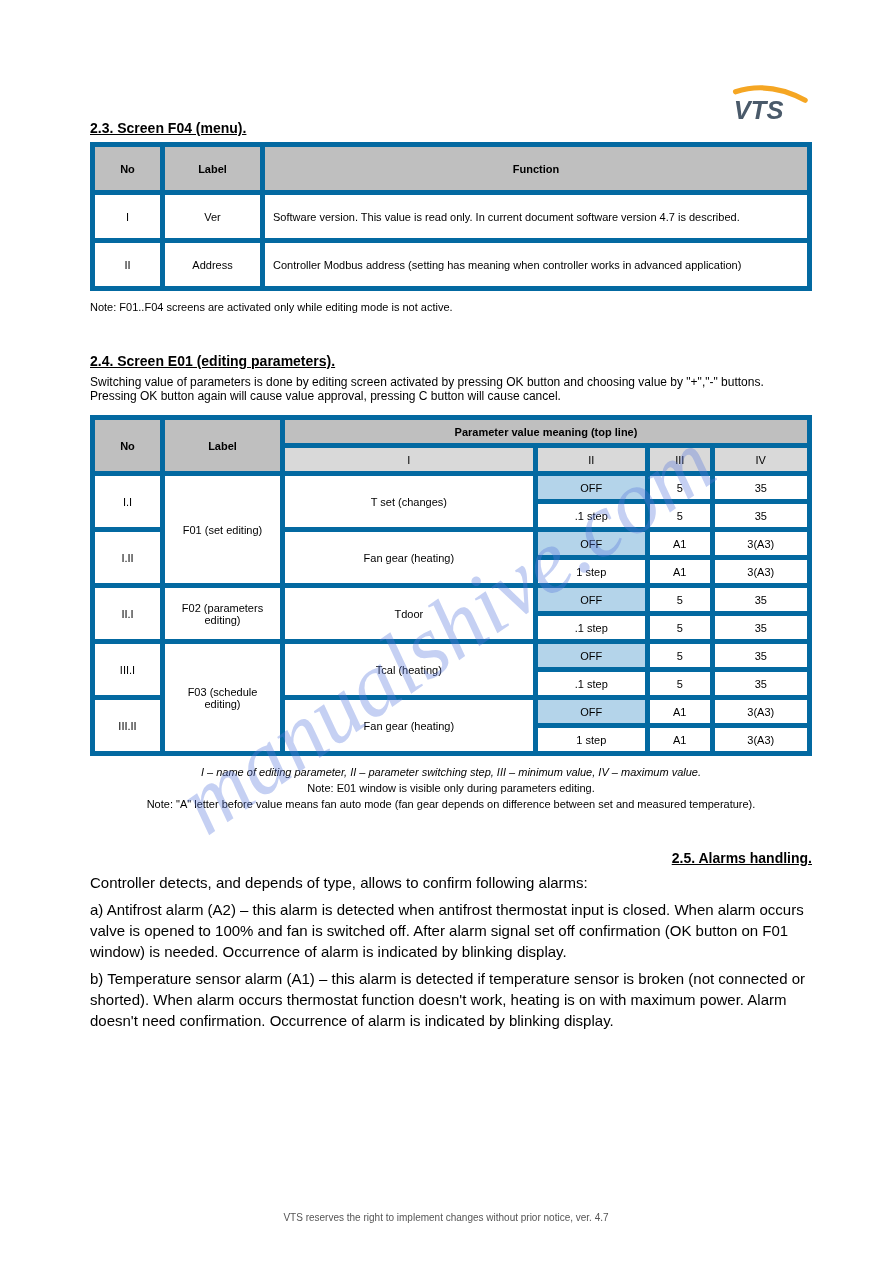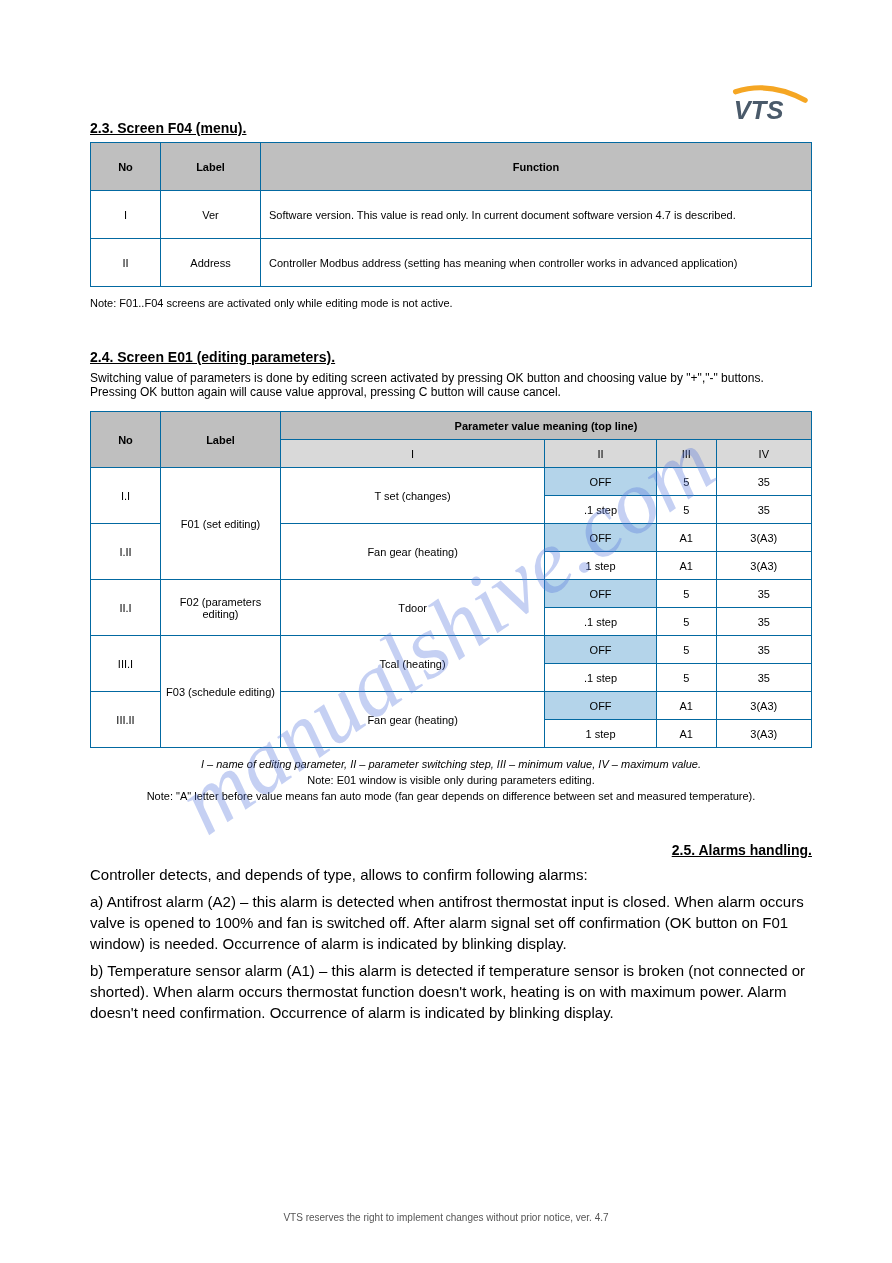--- a/index.html
+++ b/index.html
@@ -34,21 +34,21 @@
   .section-desc {
     font-size: 12px;
     margin: 0 0 12px 0;
   }
   table {
     border-collapse: collapse;
     width: 100%;
     font-size: 11px;
   }
   table td, table th {
-    border: 1px solid #0369a1;
+    border: 5px solid #0369a1;
     vertical-align: middle;
     padding: 2px 4px;
     text-align: center;
   }
   
   .t1 th { background: #bfbfbf; font-weight: bold; height: 48px; }
   .t1 .col-a { width: 70px; }
   .t1 .col-b { width: 100px; }
   .t1 td { height: 48px; }
   .t1 td.left { text-align: left; padding-left: 8px; }

